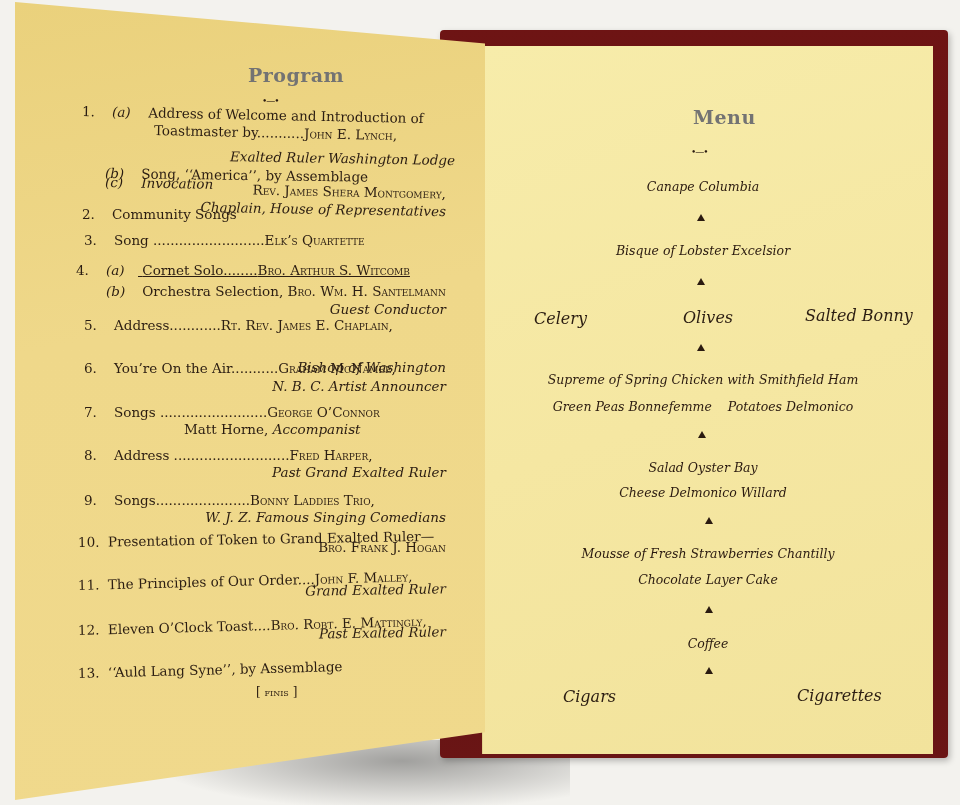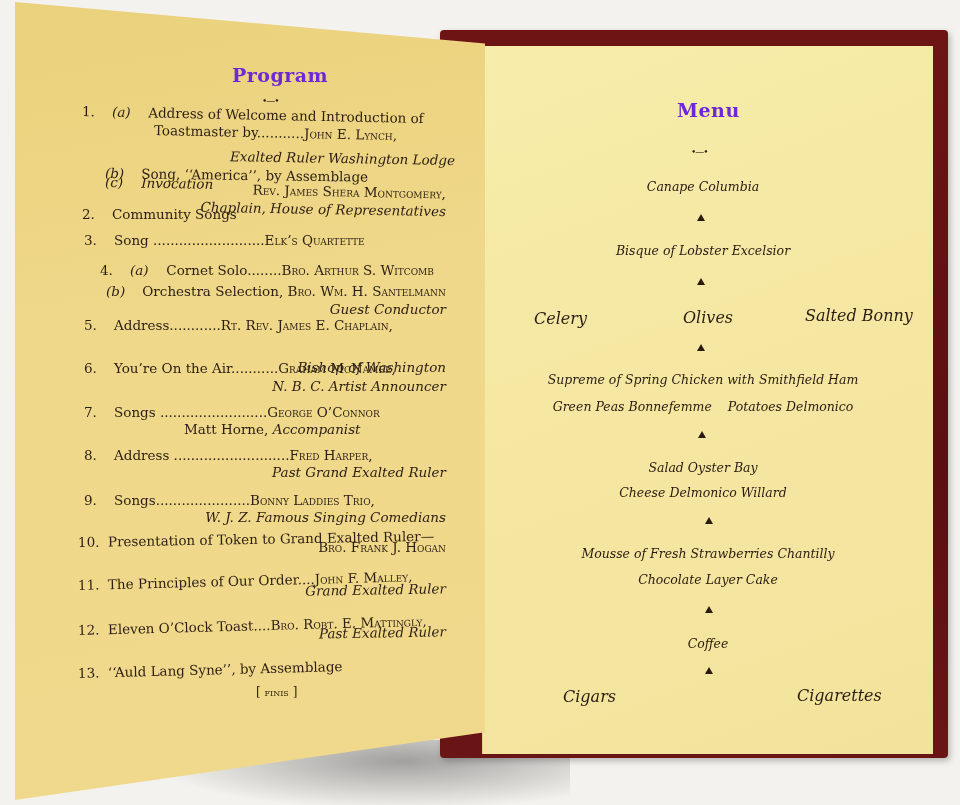--- a/index.html
+++ b/index.html
@@ -28,21 +28,21 @@
     position: absolute; left: 15px; top: 2px; width: 470px; height: 798px;
     background: linear-gradient(170deg, #ead17c 0%, #efd88a 40%, #f0d98c 100%);
     clip-path: polygon(0 0, 100% 5.2%, 100% 91.5%, 0 100%);
   }
   .blk { position: absolute; white-space: nowrap; font-size: 13.5px; line-height: 17px; }
   .it { font-style: italic; }
   .sc { font-variant: small-caps; }
   .r { text-align: right; }
   .title {
     position: absolute; font-family: "DejaVu Serif", serif; font-weight: bold;
-    font-size: 19px; letter-spacing: 0.5px; color: #6d28d9;
+    font-size: 19px; letter-spacing: 0.5px; color: #737373; margin-left: 16px;
   }
   .orn { position: absolute; font-size: 9px; letter-spacing: -1px; color: #2a1a10; }
   .num { display: inline-block; width: 30px; }
   .sub { display: inline-block; width: 32px; font-style: italic; }
   .menu-item {
     position: absolute; left: 482px; width: 450px; text-align: center;
     font-style: italic; font-size: 12.5px; white-space: nowrap; color: #2a1a10;
   }
   .tri {
     position: absolute; width: 0; height: 0;
@@ -85,21 +85,21 @@
 </div>
 
 <div class="blk" style="left:82px;top:206px;">
   <span class="num">2.</span><span>Community Songs</span>
 </div>
 
 <div class="blk" style="left:84px;top:232px;width:362px;">
   <span class="num">3.</span><span>Song ..........................</span><span class="sc">Elk’s Quartette</span>
 </div>
 
-<div class="blk" style="left:100px;top:262px;">
+<div class="blk" style="left:76px;top:262px;text-decoration:underline;">
   <span class="num">4.</span><span class="sub">(a)</span> <span>Cornet Solo........</span><span class="sc">Bro. Arthur S. Witcomb</span>
 </div>
 <div>
   <div class="blk" style="left:106px;top:283px;">
     <span class="sub">(b)</span> <span>Orchestra Selection,</span> <span class="sc">Bro. Wm. H. Santelmann</span>
   </div>
   <div class="blk it r" style="left:250px;width:196px;top:301px;">Guest Conductor</div>
 </div>
 
 <div>
@@ -159,21 +159,21 @@
   </div>
   <div class="blk it r" style="left:250px;width:196px;top:625px;transform:rotate(-1deg);">Past Exalted Ruler</div>
 </div>
 
 <div class="blk" style="left:78px;top:665px;transform:rotate(-1.5deg);transform-origin:left;">
   <span class="num">13.</span><span>‘‘Auld Lang Syne’’, by Assemblage</span>
 </div>
 
 <div class="blk sc" style="left:256px;top:684px;font-size:12px;">[ finis ]</div>
 
-<div class="title" style="left:677px;top:99px;">Menu</div>
+<div class="title" style="left:677px;top:106px;">Menu</div>
 <div class="orn" style="left:691px;top:147px;">•—•</div>
 
 <div class="menu-item" style="top:179px;left:478px;">Canape Columbia</div>
 <div class="tri" style="left:697px;top:214px;"></div>
 <div class="menu-item" style="top:243px;left:478px;">Bisque of Lobster Excelsior</div>
 <div class="tri" style="left:697px;top:278px;"></div>
 
 <div class="menu-side" style="left:534px;top:309px;">Celery</div>
 <div class="menu-side" style="left:683px;top:308px;">Olives</div>
 <div class="menu-side" style="left:805px;top:306px;">Salted Bonny</div>

